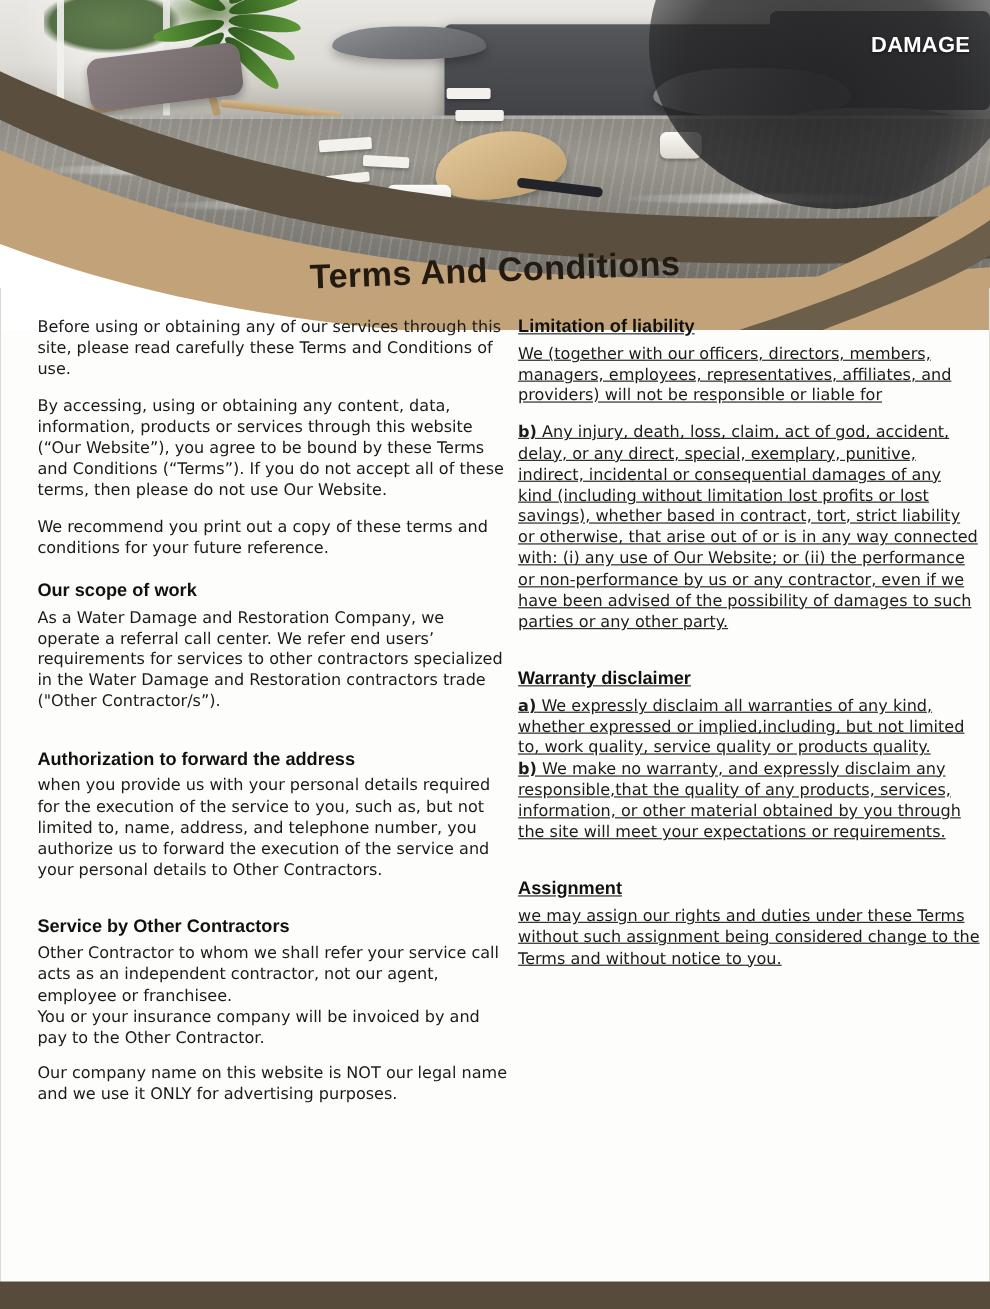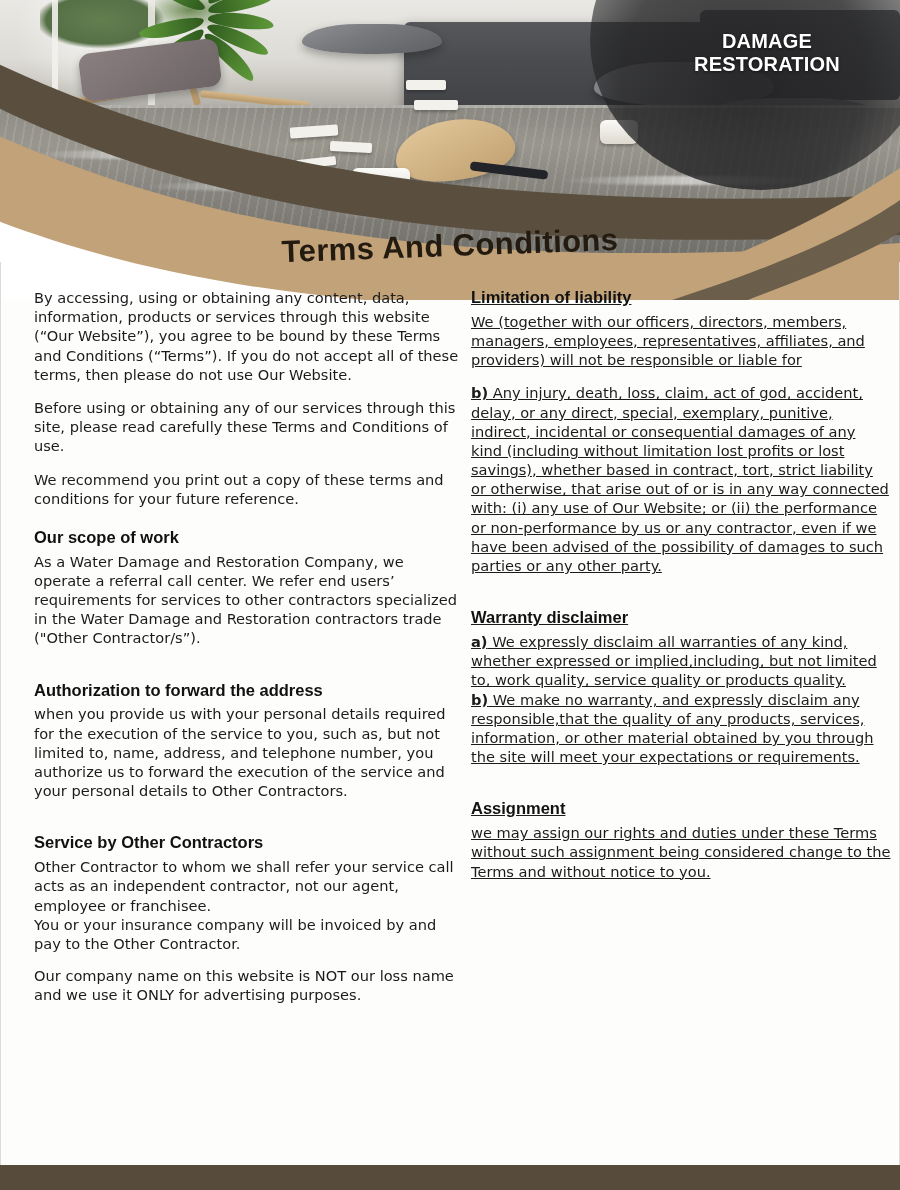--- a/index.html
+++ b/index.html
@@ -57,21 +57,21 @@
   .float{position:absolute;background:#f2f1ec;border-radius:2px;box-shadow:0 2px 3px rgba(0,0,0,.25);}
   .board{position:absolute;left:395px;top:120px;width:120px;height:60px;border-radius:50% 50% 46% 46%/58% 58% 42% 42%;
     background:linear-gradient(160deg,#e3c99c,#c09f6f);transform:rotate(-8deg);box-shadow:0 3px 6px rgba(0,0,0,.25);}
   .bowl{position:absolute;left:352px;top:168px;width:58px;height:30px;border-radius:6px 6px 10px 10px;
     background:linear-gradient(180deg,#fbfbf8,#dedbd2);box-shadow:0 3px 5px rgba(0,0,0,.25);}
   .remote{position:absolute;left:470px;top:166px;width:78px;height:9px;border-radius:4px;background:#22242a;transform:rotate(7deg);}
 
   
   .logo-shade{position:absolute;right:-30px;top:-110px;width:340px;height:300px;border-radius:50%;
     background:radial-gradient(circle at 45% 62%, rgba(32,32,34,.88) 0%, rgba(36,36,38,.80) 46%, rgba(40,40,42,.48) 72%, rgba(45,45,47,0) 100%);}
-  .logo{position:absolute;right:18px;top:30px;width:230px;text-align:center;color:#fff;
+  .logo{position:absolute;right:18px;top:30px;width:230px;text-align:right;color:#fff;
     font-family:"Liberation Sans",sans-serif;font-weight:700;font-size:20px;line-height:1.13;letter-spacing:.2px;
     text-shadow:0 1px 3px rgba(0,0,0,.6);}
 
   
   .bands{position:absolute;left:0;top:0;width:900px;height:300px;}
 
   
   .title{position:absolute;left:0;top:228px;width:900px;text-align:center;
     font-family:"Liberation Sans",sans-serif;font-weight:700;font-size:31px;color:#231a10;
     letter-spacing:.4px;transform:rotate(-2.1deg);}
@@ -144,21 +144,20 @@
     <span class="float" style="left:406px;top:80px;width:40px;height:10px;"></span>
     <span class="float" style="left:414px;top:100px;width:44px;height:10px;"></span>
     <div class="board"></div>
     <div class="bowl"></div>
     <div class="remote"></div>
     <span class="float" style="left:600px;top:120px;width:38px;height:24px;border-radius:6px;background:linear-gradient(180deg,#fbfaf6,#ddd9cf);"></span>
 
     <div class="logo-shade"></div>
     <div class="logo">
       <div>DAMAGE</div>
-      <div>RESTORATION</div>
     </div>
   </div>
 
   <svg class="bands" viewBox="0 0 900 300" preserveAspectRatio="none">
 
     <path d="M -10 60 C 180 150, 430 215, 900 195 L 900 235 C 430 258, 175 195, -10 104 Z" fill="#5a4f3f"></path>
 
     <path d="M -10 132 C 200 225, 450 276, 900 243 L 900 300 L -10 300 Z" fill="#c2a279"></path>
 
     <path d="M -10 218 C 180 292, 440 330, 900 300 L 900 310 L -10 310 Z" fill="#ffffff"></path>
@@ -166,22 +165,22 @@
     <path d="M 620 300 C 760 250, 845 205, 900 168 L 900 205 C 840 238, 760 272, 700 300 Z" fill="#c2a279"></path>
     <path d="M 672 300 C 790 262, 860 228, 900 200 L 900 232 C 865 255, 800 280, 748 300 Z" fill="#6b5f4c"></path>
   </svg>
 
   <div class="title">Terms And Conditions</div>
 
   <div class="body">
 
     <div class="col col-left">
 
+      <p class="p">Before using or obtaining any of our services through this site, please read carefully these Terms and Conditions of use.</p>
       <p class="p">By accessing, using or obtaining any content, data, information, products or services through this website (“Our Website”), you agree to be bound by these Terms and Conditions (“Terms”). If you do not accept all of these terms, then please do not use Our Website.</p>
-      <p class="p">Before using or obtaining any of our services through this site, please read carefully these Terms and Conditions of use.</p>
       <p class="p">We recommend you print out a copy of these terms and conditions for your future reference.</p>
 
       <div class="gap-sm"></div>
 
       <div class="sec-wrap">
         <h2 class="sec">Our scope of work</h2>
         <p class="p tight">As a Water Damage and Restoration Company, we operate a referral call center. We refer end users’ requirements for services to other contractors specialized in the Water Damage and Restoration contractors trade ("Other Contractor/s”).</p>
       </div>
 
       <div class="gap-lg"></div>
@@ -191,21 +190,21 @@
         <p class="p tight">when you provide us with your personal details required for the execution of the service to you, such as, but not limited to, name, address, and telephone number, you authorize us to forward the execution of the service and your personal details to Other Contractors.</p>
       </div>
 
       <div class="gap-lg"></div>
 
       <div class="sec-wrap">
         <h2 class="sec">Service by Other Contractors</h2>
         <p class="p tight">Other Contractor to whom we shall refer your service call acts as an independent contractor, not our agent, employee or franchisee.</p>
         <p class="p tight">You or your insurance company will be invoiced by and pay to the Other Contractor.</p>
         <div class="gap-md"></div>
-        <p class="p tight">Our company name on this website is NOT our loss name and we use it ONLY for advertising purposes.</p>
+        <p class="p tight">Our company name on this website is NOT our legal name and we use it ONLY for advertising purposes.</p>
       </div>
 
     </div>
 
     <div class="col col-right">
 
       <div class="sec-wrap">
         <h2 class="sec">Limitation of liability</h2>
         <p class="p">We (together with our officers, directors, members, managers, employees, representatives, affiliates, and providers) will not be responsible or liable for</p>
         <p class="p tight"><span class="b">b)</span><span> Any injury, death, loss, claim, act of god, accident, delay, or any direct, special, exemplary, punitive, indirect, incidental or consequential damages of any kind (including without limitation lost profits or lost savings), whether based in contract, tort, strict liability or otherwise, that arise out of or is in any way connected with: (i) any use of Our Website; or (ii) the performance or non-performance by us or any contractor, even if we have been advised of the possibility of damages to such parties or any other party.</span></p>

